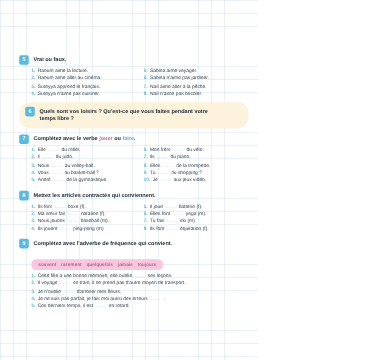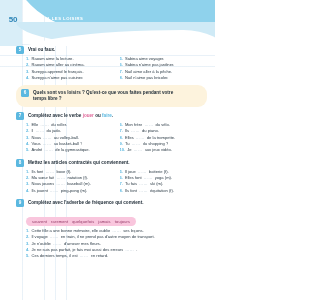--- a/index.html
+++ b/index.html
@@ -170,28 +170,20 @@
     white-space: nowrap;
   }
   .wordbank span { margin-right: 4px; }
   .wordbank span:last-child { margin-right: 0; }
 </style>
 </head>
 <body>
 
 <div class="page">
 
-  <div class="header-wrap">
-    <div class="corner-tint"></div>
-    <div class="band-outer"></div>
-    <div class="band-pale"></div>
-    <div class="band-white"></div>
-    <div class="page-num">50</div>
-    <div class="unit-title">UNITÉ 11 LES LOISIRS</div>
-  </div>
 
   <div class="content">
 
     <div class="exercise">
       <div class="ex-head">
         <div class="ex-num">5</div>
         <div class="ex-title">Vrai ou faux.</div>
       </div>
       <div class="cols">
         <div class="col">

